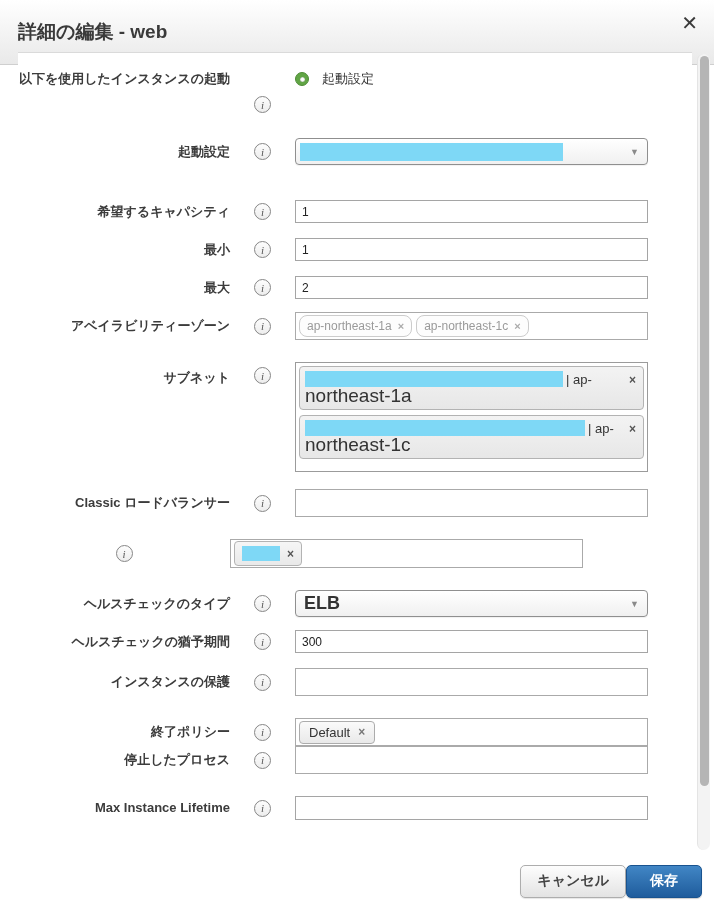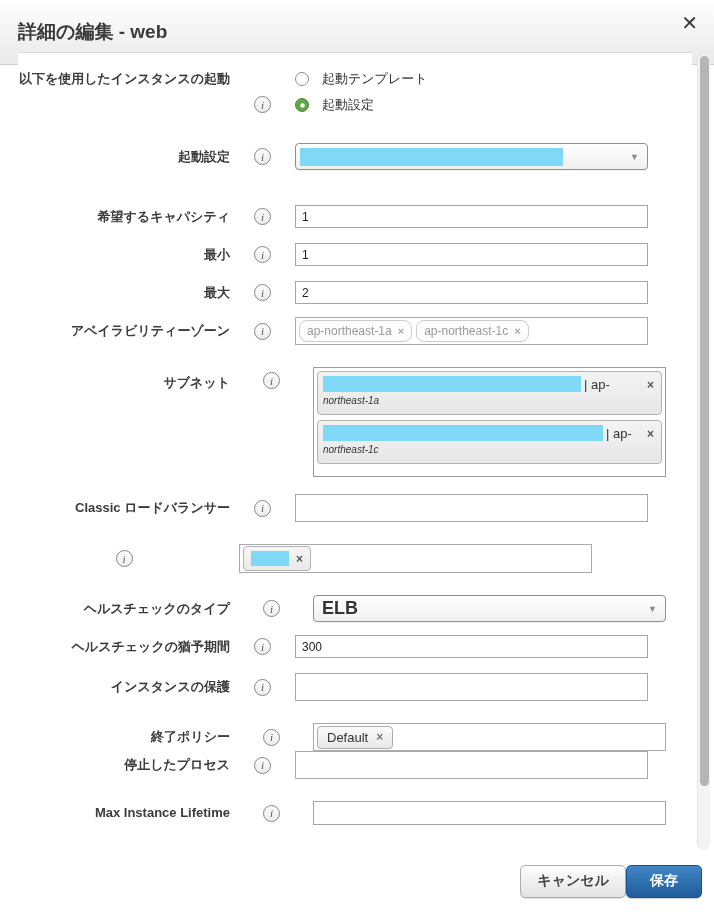--- a/index.html
+++ b/index.html
@@ -99,21 +99,21 @@
   }
   .subnet-tag {
     position:relative; border:1px solid #b3b3b3; border-radius:4px;
     background:linear-gradient(#f3f3f3,#e7e7e7);
     padding:4px 24px 4px 5px; margin-bottom:5px;
   }
   .subnet-line1 { display:flex; align-items:center; }
   .bar-subnet-a { width:258px; height:16px; }
   .bar-subnet-c { width:280px; height:16px; }
   .subnet-suffix { font-size:13px; color:#333; margin-left:3px; white-space:nowrap; }
-  .subnet-line2 { font-size:10px; color:#333; line-height:18px;font-style:italic; }
+  .subnet-line2 { font-size:19px; color:#333; line-height:18px; }
   .subnet-x {
     position:absolute; top:6px; right:7px; font-size:12px; font-weight:bold;
     color:#555; cursor:pointer;
   }
   
   .tg-pill {
     border:1px solid #b3b3b3; border-radius:4px;
     background:linear-gradient(#f6f6f6,#e9e9e9);
     display:inline-flex; align-items:center; gap:7px; padding:4px 7px;
   }
@@ -141,44 +141,40 @@
     background:linear-gradient(#fdfdfd,#e3e3e3); border:1px solid #adadad;
     color:#444; box-shadow:0 1px 1px rgba(0,0,0,0.1);
   }
   .btn-save {
     background:linear-gradient(#4186c5,#1f5c9c); border:1px solid #19538f;
     color:#fff; padding:0 23px; box-shadow:0 1px 1px rgba(0,0,0,0.2);
   }
   
   .mt-25 { margin-top:25px; } .mt-35 { margin-top:35px; }
   .mt-15 { margin-top:15px; } .mt-13 { margin-top:13px; }
-  .mt-22 { margin-top:22px;gap:9px; } .mt-17 { margin-top:17px; }
+  .mt-22 { margin-top:22px; } .mt-17 { margin-top:17px; }
   .mt-20 { }
   .info-offset { margin-top:30px; }
 </style>
 </head>
 <body>
 
 <div class="modal-header">
   <span class="modal-title">詳細の編集 - web</span>
   <span class="close-btn">✕</span>
 </div>
 
 <div class="content">
 
   <div class="row top-align">
     <div class="lbl" style="margin-top:5px;">以下を使用したインスタンスの起動</div>
     <span class="info info-offset">
         <span>i</span>
       </span>
     <div class="radio-group">
-      <div class="radio-opt">
-        <span class="radio-circle"></span>
-        <span class="radio-label">起動テンプレート</span>
-      </div>
       <div class="radio-opt">
         <span class="radio-circle selected"></span>
         <span class="radio-label">起動設定</span>
       </div>
     </div>
   </div>
 
   <div class="row mt-25">
     <div class="lbl">起動設定</div>
     <span class="info">

